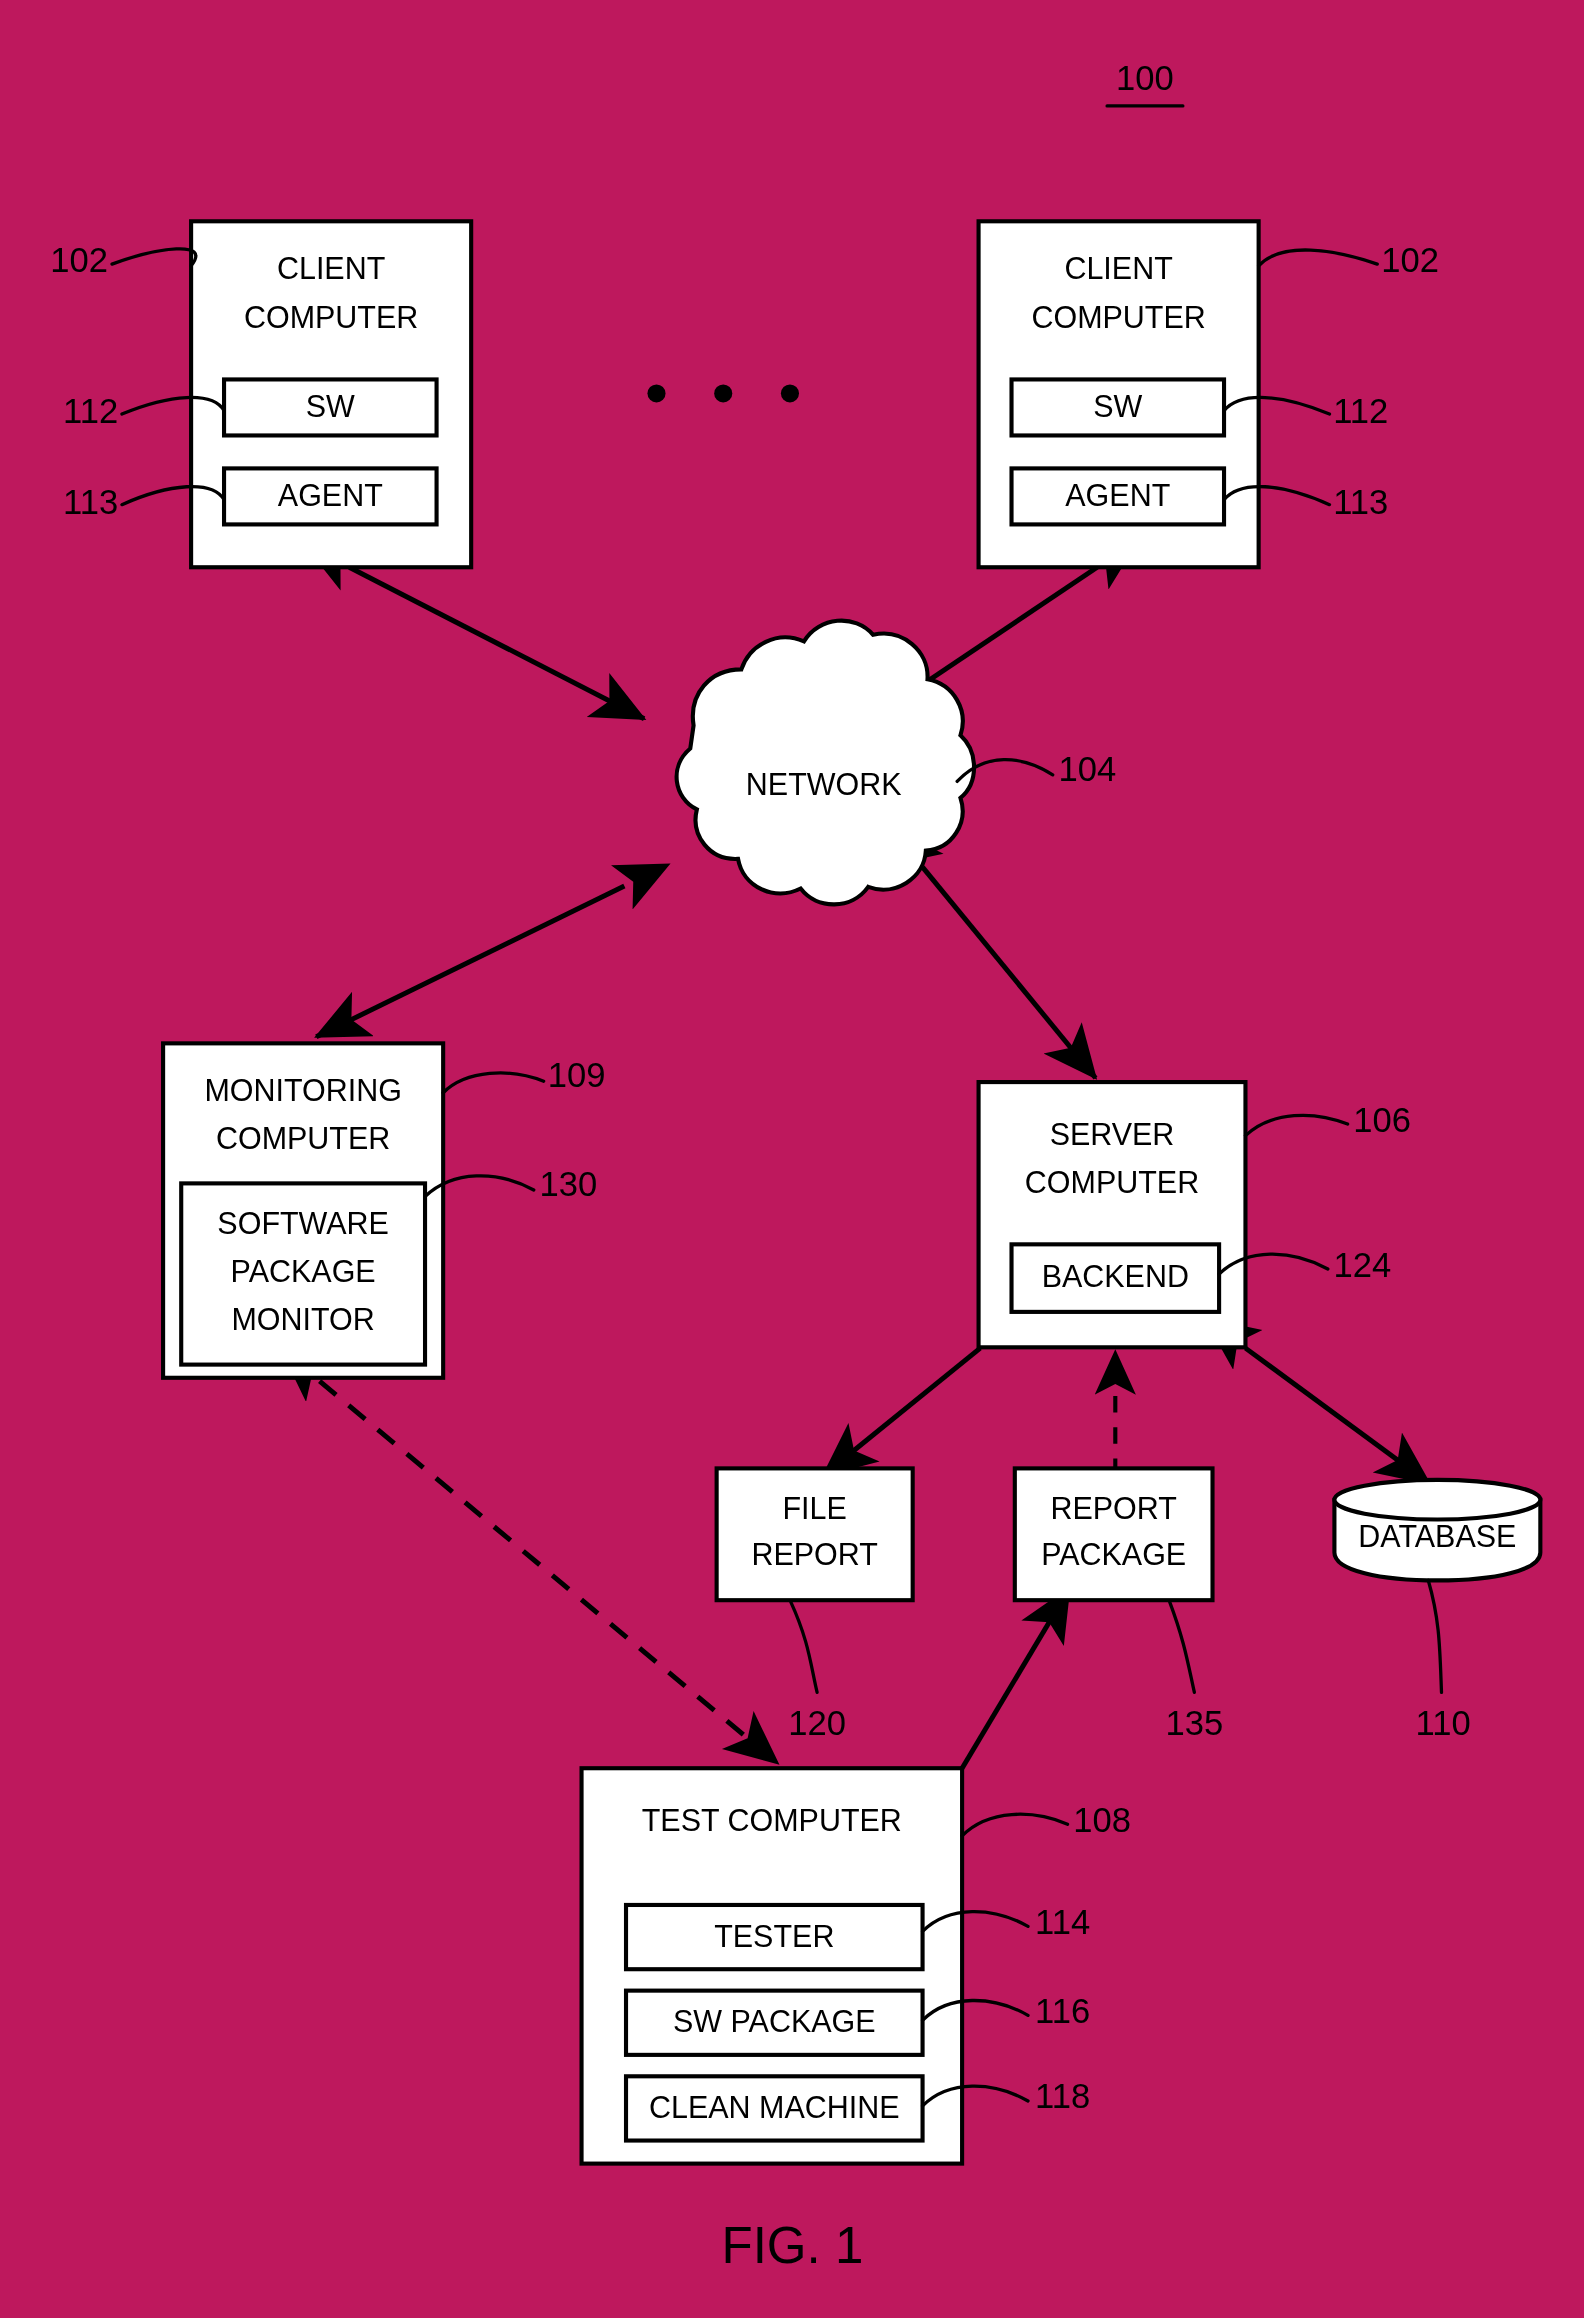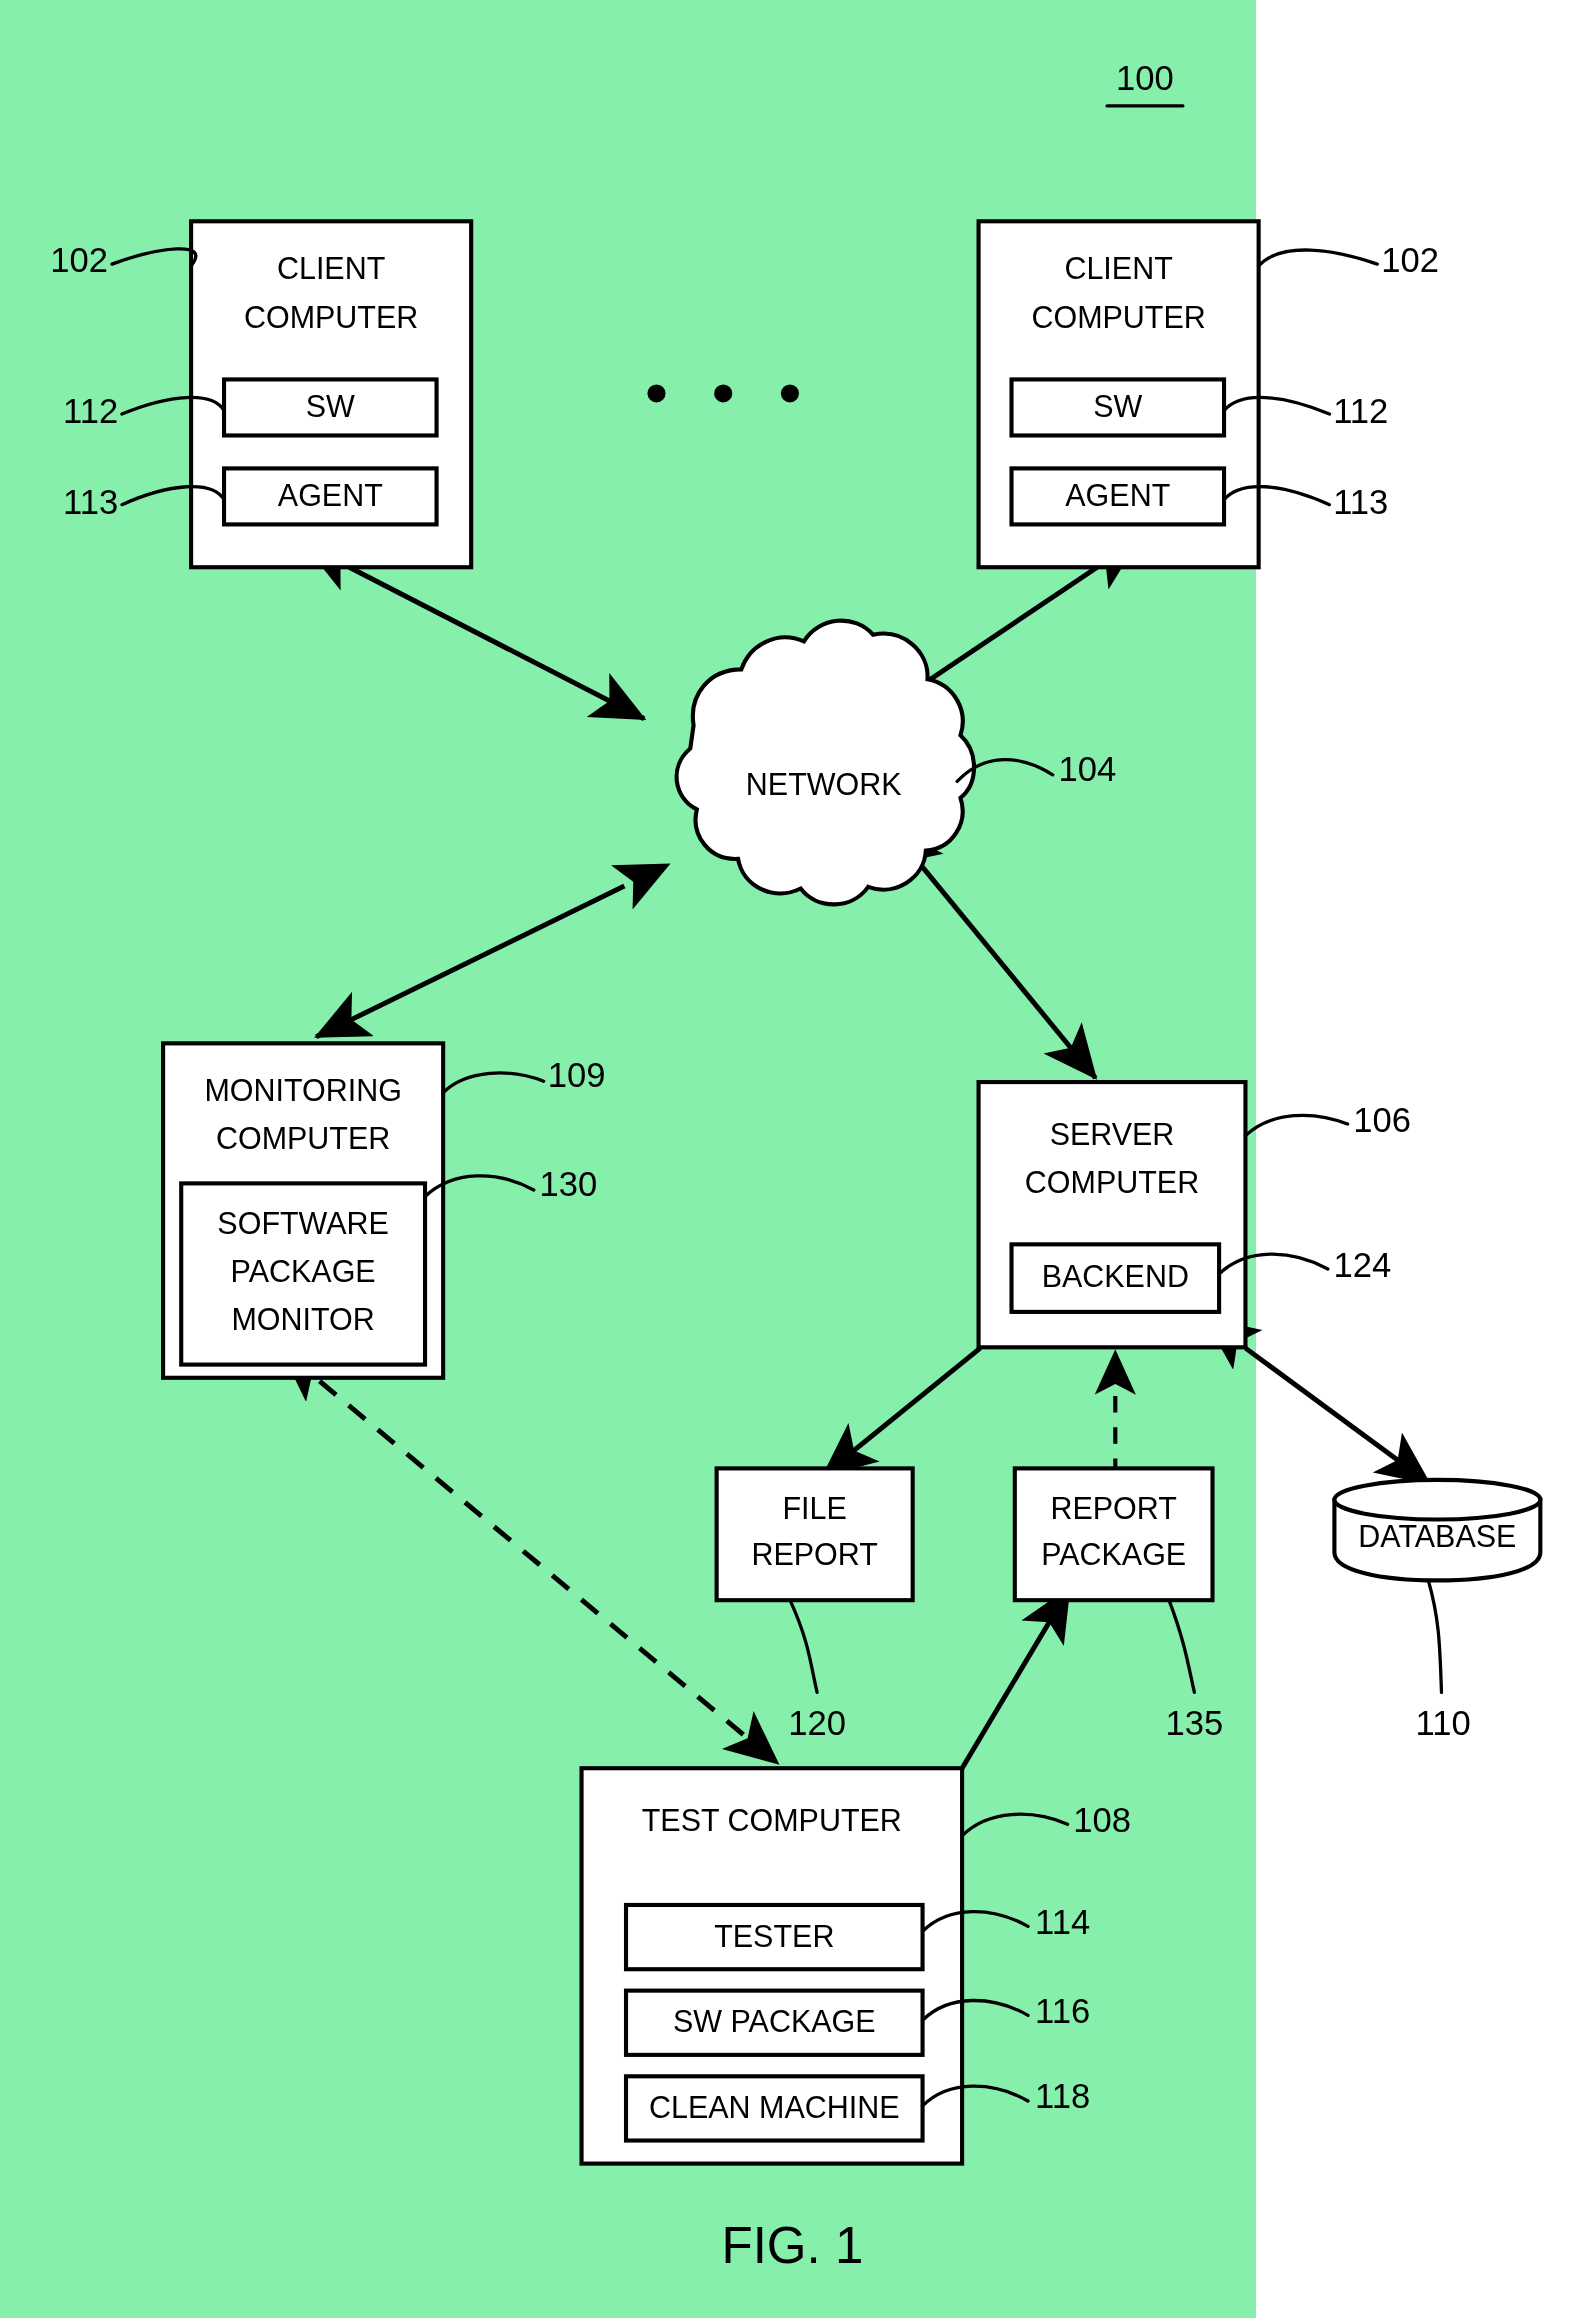--- a/index.html
+++ b/index.html
@@ -9,23 +9,23 @@
   }
   body {
     width: 1584px;
     height: 2319px;
     font-family: "Liberation Sans", sans-serif;
     color: #000000;
     overflow: hidden;
   }
   #figure-root {
     position: relative;
-    width: 1256px;
+    width: 1584px;
     height: 2319px;
-    background: #86efac;
+    background: #be185d;
   }
   svg.diagram {
     display: block;
     width: 1584px;
     height: 2319px;
   }
   .stroke-thin {
     fill: none;
     stroke: #000000;
     stroke-width: 4;

